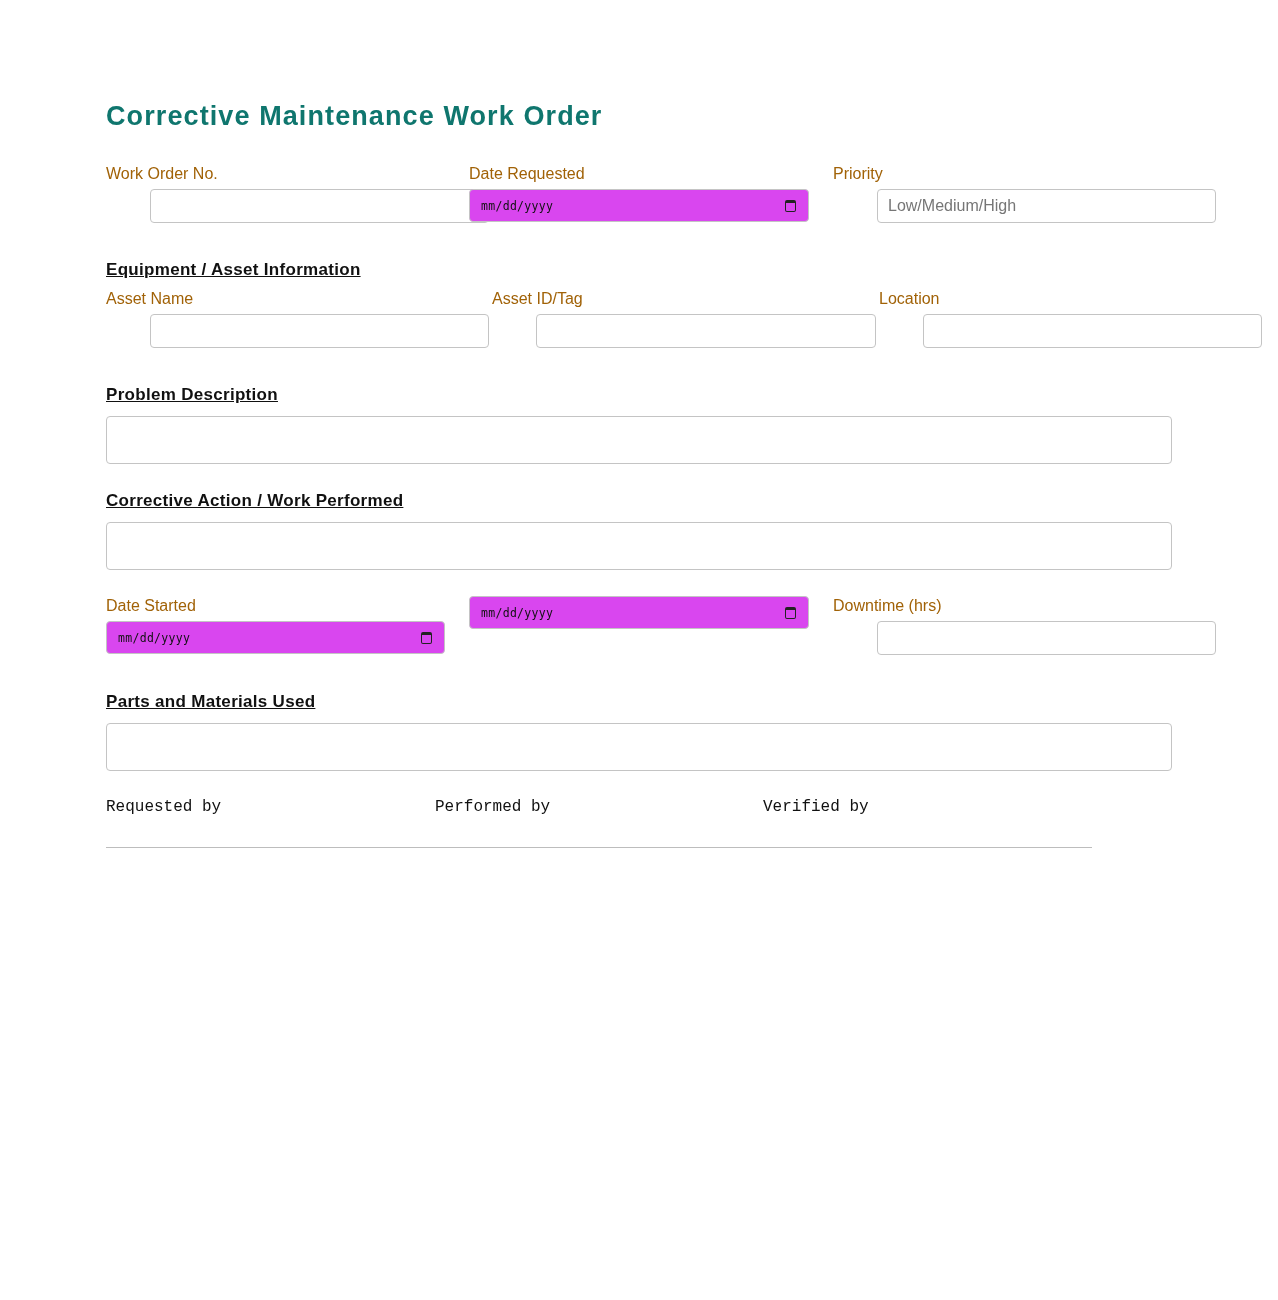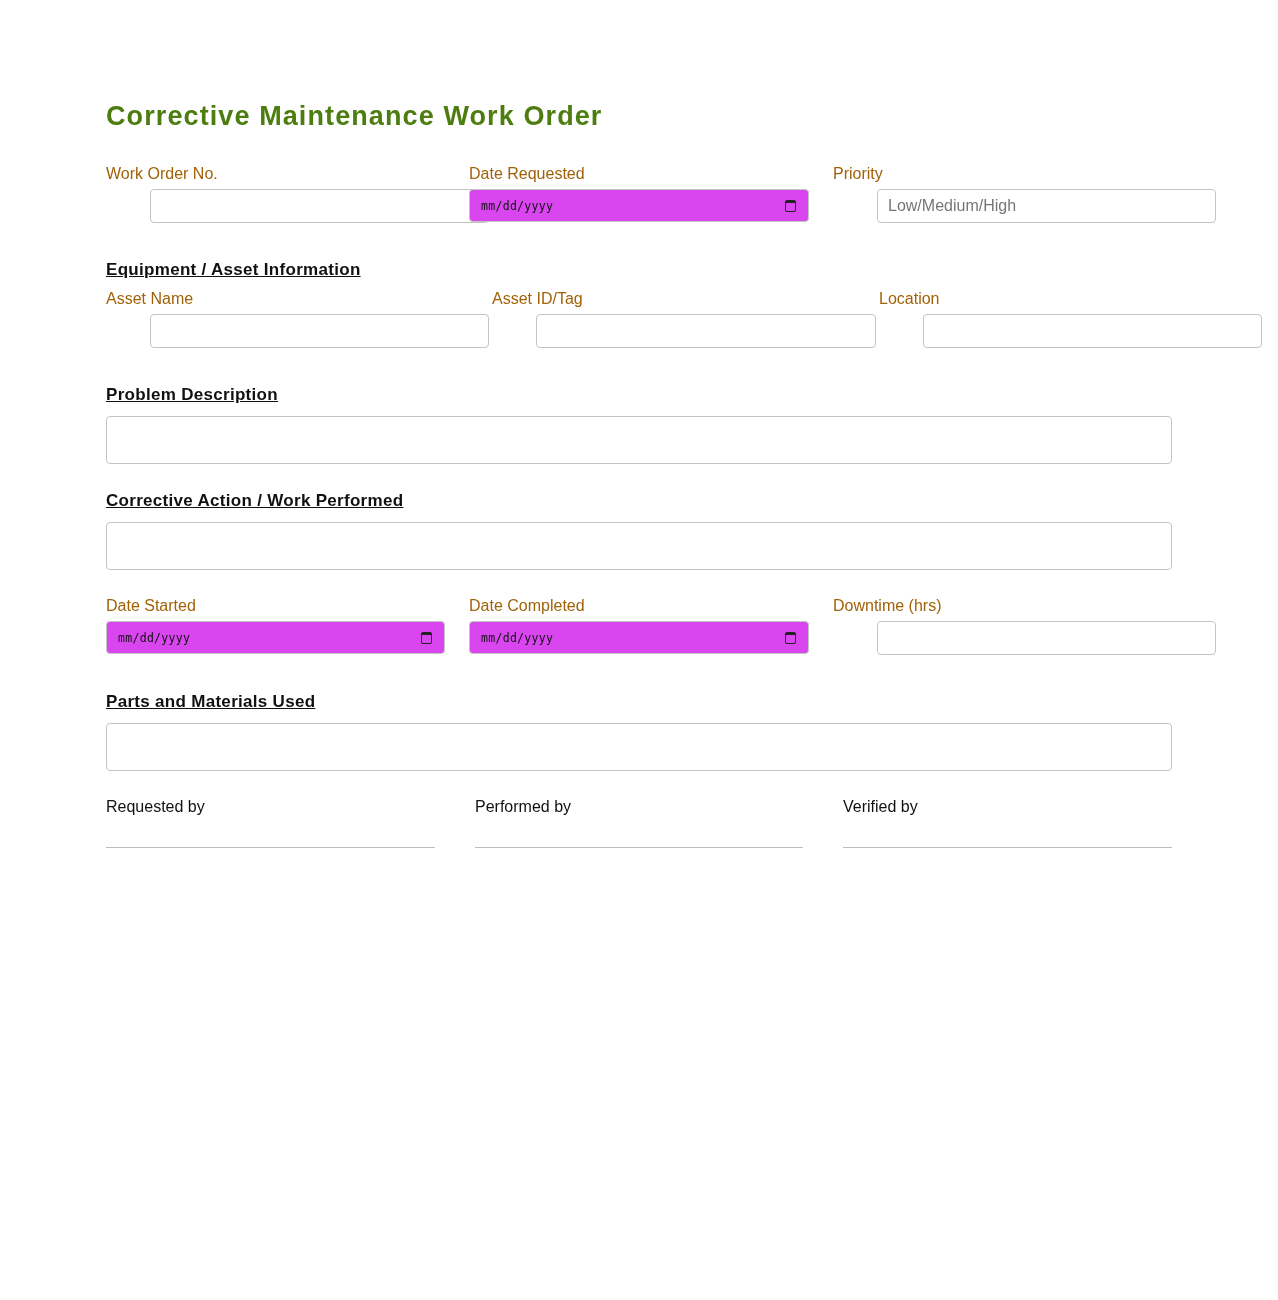--- a/index.html
+++ b/index.html
@@ -17,21 +17,21 @@
       width: 1066px;
     }
     .title {
       position: absolute;
       top: 101px;
       left: 0;
       margin: 0;
       font-size: 27px;
       font-weight: bold;
       letter-spacing: 1.1px;
-      color: #4d7c0f;
+      color: #0f766e;
       white-space: nowrap;
     }
     .row3 {
       position: absolute;
       left: 0;
       width: 1066px;
       display: grid;
       grid-template-columns: 339px 340px 339px;
       column-gap: 24px;
     }
@@ -111,21 +111,21 @@
       font-size: 16px;
       padding: 8px 10px;
     }
     .sig-row {
       position: absolute;
       left: 0;
       top: 797px;
       width: 1066px;
       display: grid;
       grid-template-columns: 329px 328px 329px;
-      column-gap: 40px;
+      font-family: Liberation Mono, monospace;
     }
     .sig-label {
       display: block;
       font-size: 16px;
       color: #111;
       height: 20px;
       line-height: 20px;
       white-space: nowrap;
     }
     .sig-line {
@@ -187,21 +187,20 @@
 
   <div class="row3" style="top:596px;">
     <div>
       <label class="field-label">Date Started</label>
       <div class="date-input">
         <span class="date-text">mm/dd/yyyy</span>
         <span class="cal-icon"></span>
       </div>
     </div>
     <div>
-      <label class="field-label">Date Completed</label>
       <div class="date-input">
         <span class="date-text">mm/dd/yyyy</span>
         <span class="cal-icon"></span>
       </div>
     </div>
     <div>
       <label class="field-label">Downtime (hrs)</label>
       <input class="text-input" type="text" style="">
     </div>
   </div>

